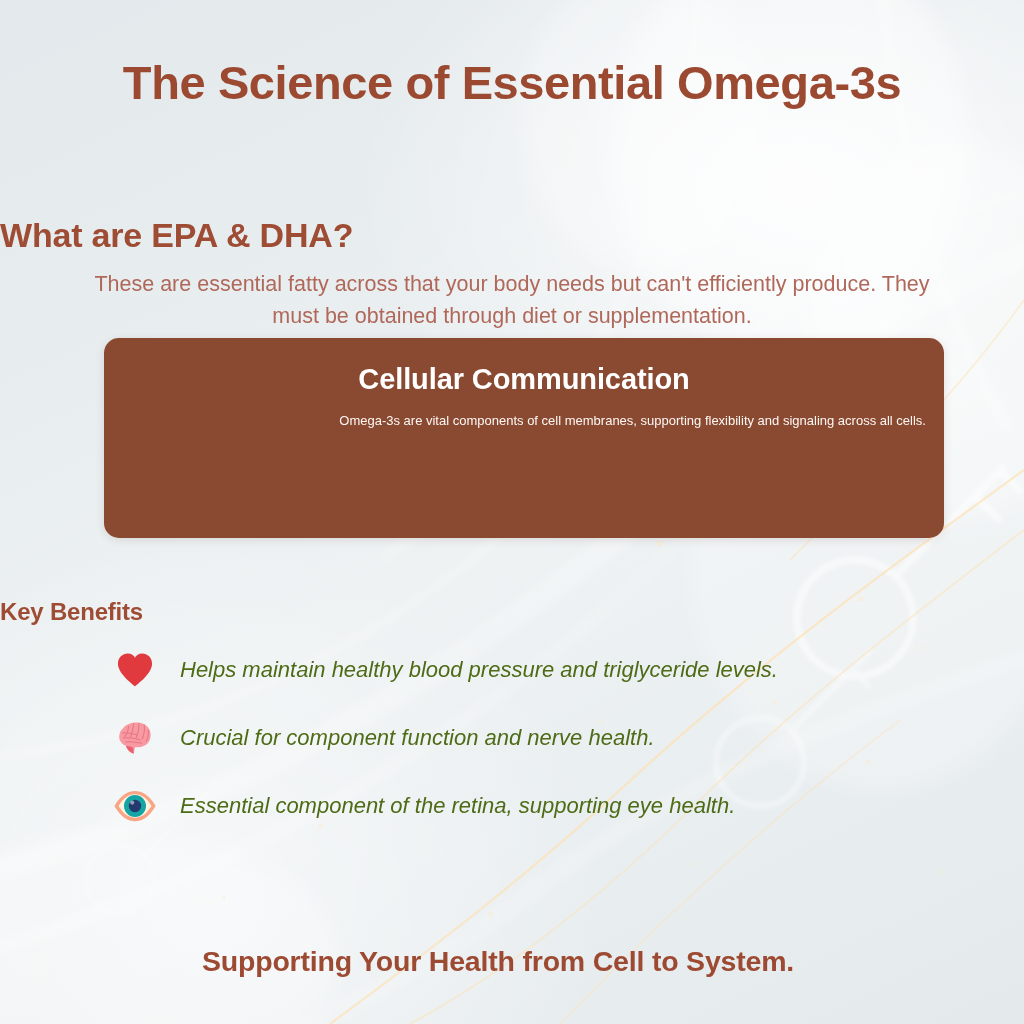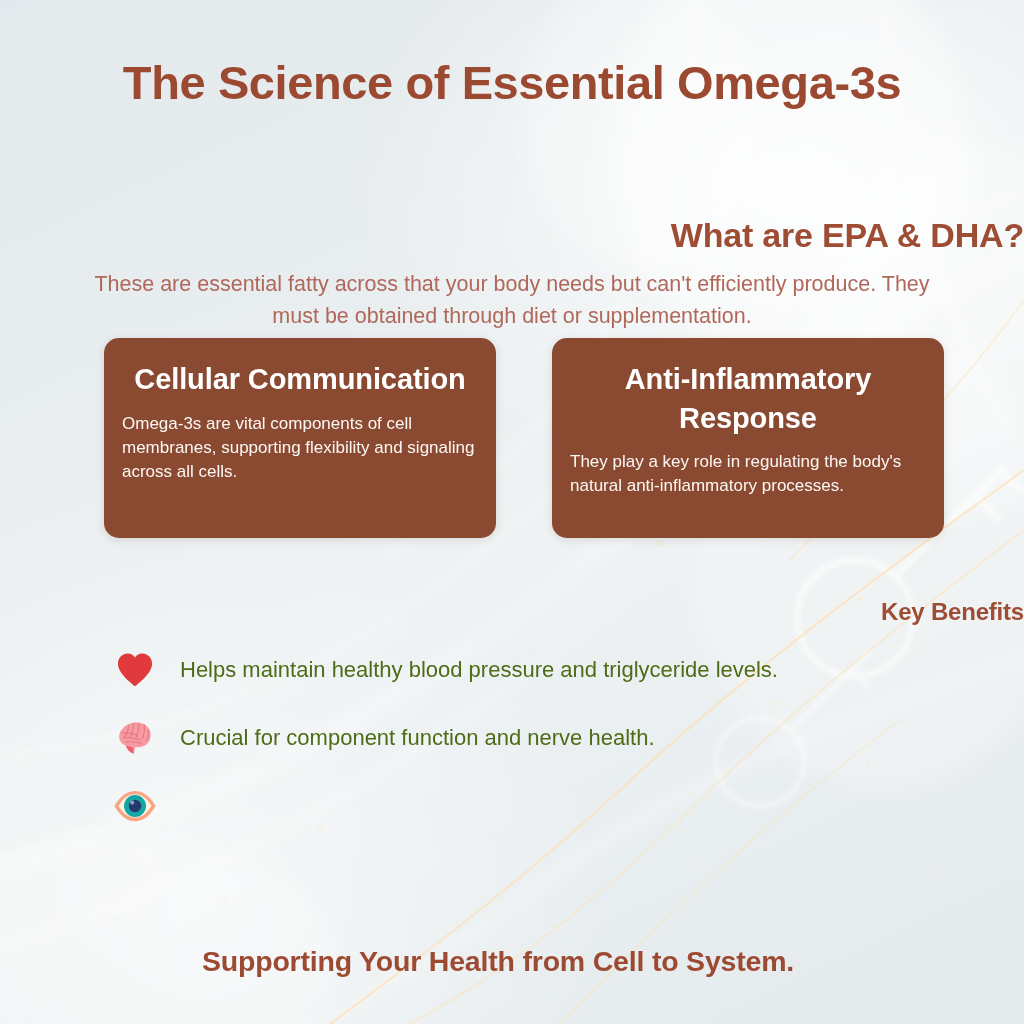--- a/index.html
+++ b/index.html
@@ -60,21 +60,21 @@
     letter-spacing: -0.4px;
     color: #9b4a31;
     padding: 0 110px;
     box-sizing: border-box;
   }
 
   .section-heading {
     position: absolute;
     left: 0;
     width: 1024px;
-    text-align: right;
+    text-align: left;
     font-size: 34px;
     font-weight: bold;
     color: #9e4c33;
     letter-spacing: -0.2px;
   }
   #h-epa { top: 188px; }
   #h-benefits { top: 578px; font-size: 24px; }
 
   .intro {
     position: absolute;
@@ -110,38 +110,39 @@
   .card-title {
     text-align: center;
     color: #ffffff;
     font-size: 29px;
     font-weight: bold;
     line-height: 1.33;
     letter-spacing: -0.1px;
     margin-bottom: 13px;
   }
   .card-body {
-    text-align: left;
+    text-align: right;
     color: #fdf7f4;
-    font-size: 17px;
+    font-size: 13px;
     line-height: 1.43;
   }
 
   
   .benefits {
     position: absolute;
     top: 636px;
     left: 112px;
     width: 830px;
   }
   .benefit-row {
     display: flex;
     align-items: center;
     height: 68px;
     gap: 22px;
+    font-style: italic;
   }
   .benefit-icon {
     width: 46px;
     height: 46px;
     flex: 0 0 46px;
     display: flex;
     align-items: center;
     justify-content: center;
   }
   .benefit-text {
@@ -262,24 +263,20 @@
 
     <p class="intro">These are essential fatty across that your body needs but can't efficiently produce. They must be obtained through diet or supplementation.</p>
 
     <div class="cards">
 
       <div class="card">
         <div class="card-title">Cellular Communication</div>
         <div class="card-body">Omega-3s are vital components of cell membranes, supporting flexibility and signaling across all cells.</div>
       </div>
 
-      <div class="card">
-        <div class="card-title">Anti-Inflammatory Response</div>
-        <div class="card-body">They play a key role in regulating the body's natural anti-inflammatory processes.</div>
-      </div>
 
     </div>
 
     <h2 class="section-heading" id="h-benefits">Key Benefits</h2>
 
     <div class="benefits">
 
       <div class="benefit-row">
         <span class="benefit-icon">
           <svg width="42" height="42" viewBox="0 0 64 64" xmlns="http://www.w3.org/2000/svg">
@@ -312,20 +309,21 @@
       <div class="benefit-row">
         <span class="benefit-icon">
           <svg width="44" height="44" viewBox="0 0 64 64" xmlns="http://www.w3.org/2000/svg">
             <path d="M2 32 C 12 15 22 10 32 10 C 42 10 52 15 62 32 C 52 49 42 54 32 54 C 22 54 12 49 2 32 Z" fill="#f9a482"></path>
             <path d="M8 32 C 16 19 24 15 32 15 C 40 15 48 19 56 32 C 48 45 40 49 32 49 C 24 49 16 45 8 32 Z" fill="#fdf4e2"></path>
             <circle cx="32" cy="32" r="16" fill="#16a5a5"></circle>
             <circle cx="32" cy="32" r="9" fill="#243a6e"></circle>
             <circle cx="28" cy="27" r="3" fill="#ffffff" opacity="0.5"></circle>
           </svg>
         </span>
+        <span class="benefit-text">Essential component of the retina, supporting eye health.</span>
       </div>
 
     </div>
 
     <div class="footer">Supporting Your Health from Cell to System.</div>
 
   </div>
 </div>
 
 </body></html>

